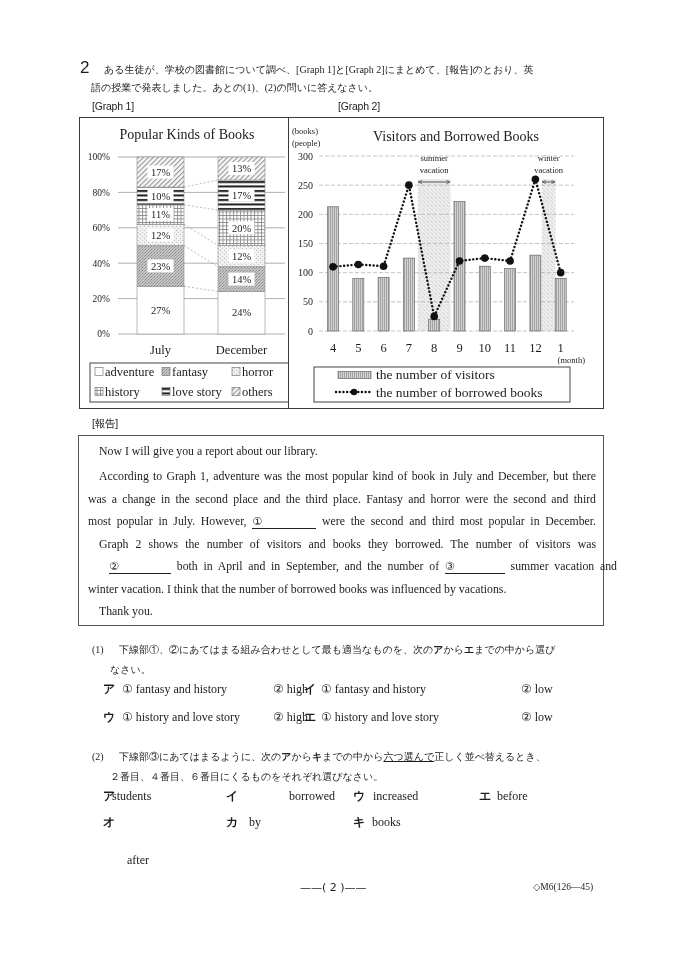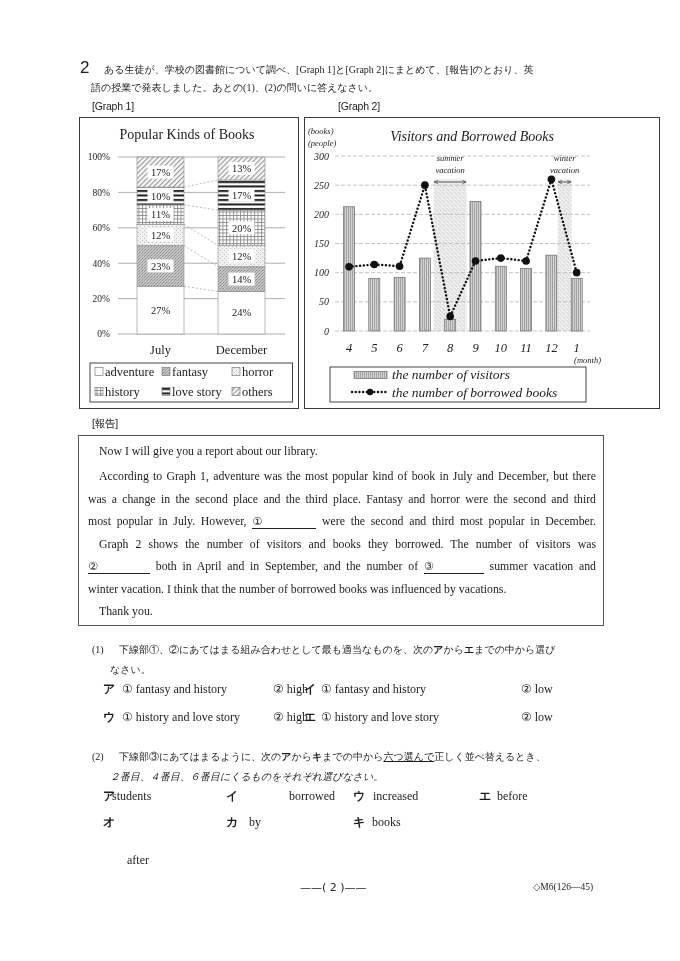--- a/index.html
+++ b/index.html
@@ -138,21 +138,21 @@
       <text x="163" y="259" class="legtxt">horror</text>
       <rect x="16" y="270.5" width="8" height="8" fill="url(#p-history)" class="legsw"></rect>
       <text x="26" y="279" class="legtxt">history</text>
       <rect x="83" y="270.5" width="8" height="8" fill="url(#p-love)" class="legsw"></rect>
       <text x="93" y="279" class="legtxt">love story</text>
       <rect x="153" y="270.5" width="8" height="8" fill="url(#p-others)" class="legsw"></rect>
       <text x="163" y="279" class="legtxt">others</text>
     </svg>
 </div>
 
-<div class="box" style="left:304px;top:117px;width:356px;height:292px;font-style:italic;">
+<div class="box" style="left:288px;top:117px;width:316px;height:292px;">
   <svg id="g2-svg" width="300" height="292" style="position:absolute;left:-1px;top:-1px;">
     <defs>
       <pattern id="p-visitors" width="2" height="4" patternUnits="userSpaceOnUse">
         <rect width="2" height="4" fill="#d2d2d2"></rect>
           <rect width="0.9" height="4" fill="#9e9e9e"></rect>
       </pattern>
       <pattern id="p-vac" width="4" height="4" patternUnits="userSpaceOnUse">
         <rect width="4" height="4" fill="#ececec"></rect>
           <rect x="0" y="1" width="1" height="1" fill="#cfcfcf"></rect>
           <rect x="2" y="3" width="1" height="1" fill="#d6d6d6"></rect>
@@ -228,21 +228,21 @@
     </svg>
 </div>
 
 <div class="a br" style="left:92px;top:417px;">[報告]</div>
 <div class="box" style="left:78px;top:435px;width:526px;height:191px;border-width:1px;border-color:#555;"></div>
 <div class="rl ind left" style="top:443px;">Now I will give you a report about our library.</div>
 <div class="rl ind" style="top:468px;">According to Graph 1, adventure was the most popular kind of book in July and December, but there</div>
 <div class="rl full" style="top:491px;">was a change in the second place and the third place.  Fantasy and horror were the second and third</div>
 <div class="rl full" style="top:513px;"><span>most popular in July.  However,</span> <span class="blank" style="width:64px;">①</span> <span>were the second and third most popular in December.</span></div>
 <div class="rl ind" style="top:536px;">Graph 2 shows the number of visitors and books they borrowed.  The number of visitors was</div>
-<div class="rl full" style="top:558px;"><span class="blank" style="width:62px;">②</span> <span>both in April and in September, and the number of</span> <span class="blank" style="width:60px;">③</span> <span>summer vacation and</span></div>
+<div class="rl full" style="top:558px;margin-left:21px;"><span class="blank" style="width:62px;">②</span> <span>both in April and in September, and the number of</span> <span class="blank" style="width:60px;">③</span> <span>summer vacation and</span></div>
 <div class="rl full left" style="top:581px;">winter vacation.  I think that the number of borrowed books was influenced by vacations.</div>
 <div class="rl ind left" style="top:603px;">Thank you.</div>
 
 <div class="a jp" style="left:92px;top:643px;">(1)</div>
 <div class="a jp" style="left:119px;top:643px;"><span>下線部①、②にあてはまる組み合わせとして最も適当なものを、次の</span><span class="b">ア</span><span>から</span><span class="b">エ</span><span>までの中から選び</span></div>
 <div class="a jp" style="left:110px;top:663px;">なさい。</div>
 
 <div class="a ch b" style="left:103px;top:682px;">ア</div>
 <div class="a ch" style="left:122px;top:682px;">① fantasy and history</div>
 <div class="a ch" style="left:273px;top:682px;">② high</div>
@@ -251,21 +251,21 @@
 <div class="a ch" style="left:521px;top:682px;">② low</div>
 <div class="a ch b" style="left:103px;top:710px;">ウ</div>
 <div class="a ch" style="left:122px;top:710px;">① history and love story</div>
 <div class="a ch" style="left:273px;top:710px;">② high</div>
 <div class="a ch b" style="left:304px;top:710px;">エ</div>
 <div class="a ch" style="left:321px;top:710px;">① history and love story</div>
 <div class="a ch" style="left:521px;top:710px;">② low</div>
 
 <div class="a jp" style="left:92px;top:750px;">(2)</div>
 <div class="a jp" style="left:119px;top:750px;"><span>下線部③にあてはまるように、次の</span><span class="b">ア</span><span>から</span><span class="b">キ</span><span>までの中から</span><span class="u">六つ選んで</span><span>正しく並べ替えるとき、</span></div>
-<div class="a jp" style="left:110px;top:770px;font-style:italic;">２番目、４番目、６番目にくるものをそれぞれ選びなさい。</div>
+<div class="a jp" style="left:110px;top:770px;">２番目、４番目、６番目にくるものをそれぞれ選びなさい。</div>
 
 <div class="a ch b" style="left:103px;top:789px;">ア</div>
 <div class="a ch" style="left:112px;top:789px;">students</div>
 <div class="a ch b" style="left:226px;top:789px;">イ</div>
 <div class="a ch" style="left:249px;top:789px;padding-left:40px;">borrowed</div>
 <div class="a ch b" style="left:353px;top:789px;">ウ</div>
 <div class="a ch" style="left:373px;top:789px;">increased</div>
 <div class="a ch b" style="left:479px;top:789px;">エ</div>
 <div class="a ch" style="left:497px;top:789px;">before</div>
 <div class="a ch b" style="left:103px;top:815px;">オ</div>

